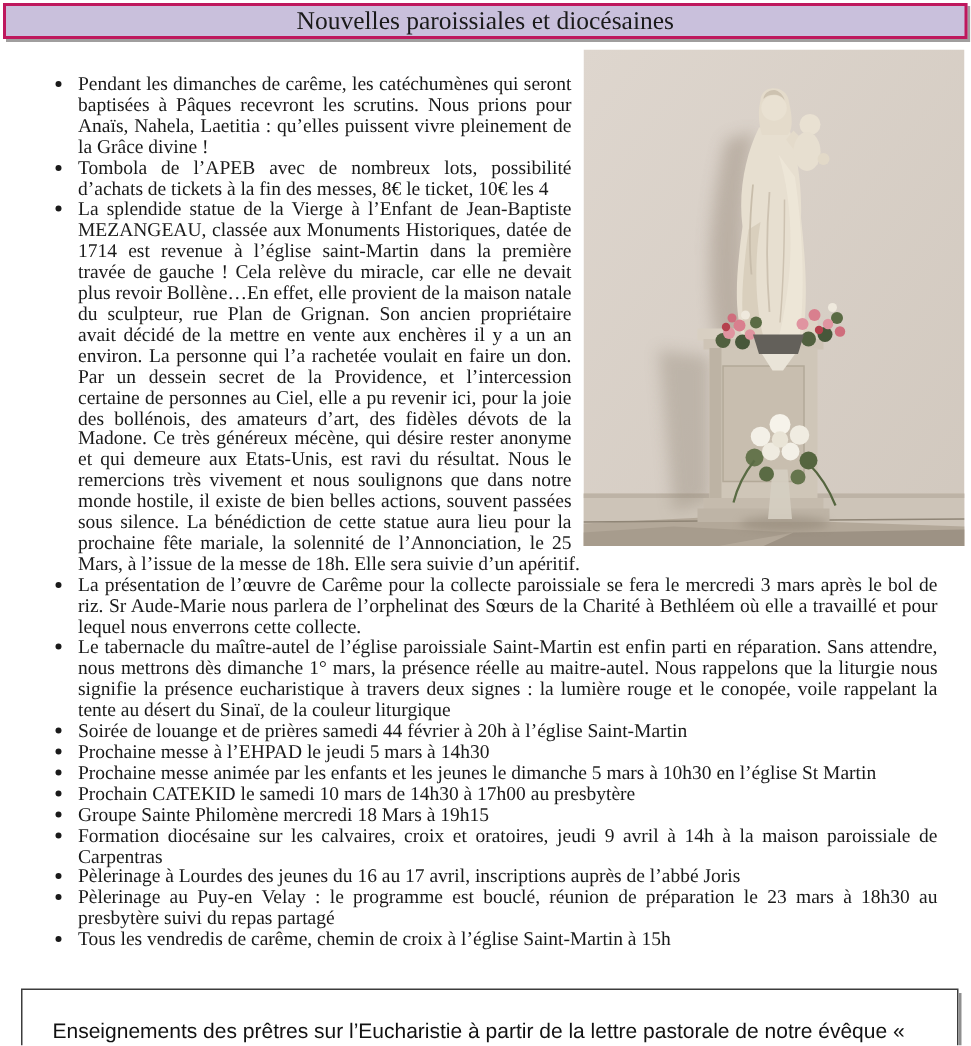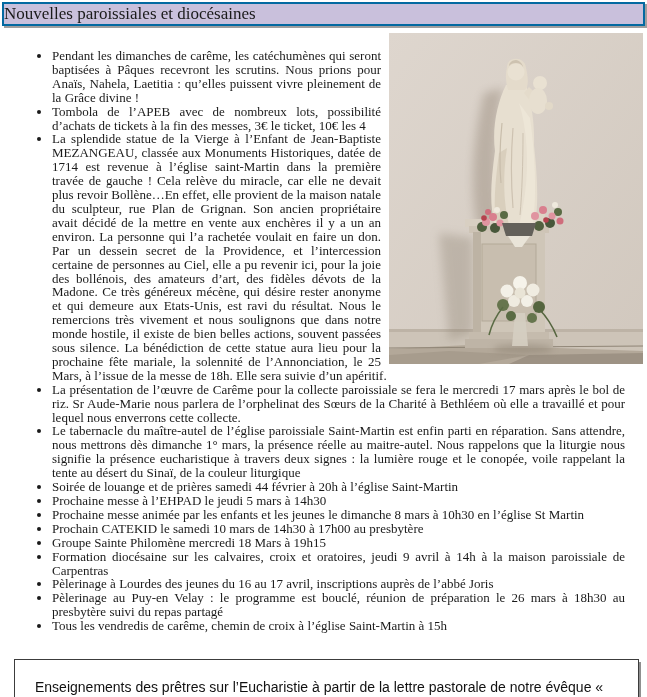--- a/index.html
+++ b/index.html
@@ -5,22 +5,23 @@
   html,body{margin:0;padding:0;background:#ffffff;}
   .page{
     position:relative;width:647px;height:697px;background:#ffffff;
     font-family:"Liberation Serif","DejaVu Serif",serif;color:#1a1a1a;
     overflow:hidden;
   }
   
   .banner{
     margin:2px 2px 5px 2px;
     background:#c9c0dc;
-    border:2px solid #0369a1;
+    border:2px solid #be185d;
     box-shadow:2px 2px 0 #a09e9e;
+    text-align:center;
     font-size:17px;
     line-height:19px;
     padding:0 0 1px 0;
   }
   
   .content{padding:2px 4px 0 8px;}
   .photo{
     float:right;
     width:254px;height:331px;
     margin:0 0 4px 8px;
@@ -149,32 +150,32 @@
           <circle cx="131" cy="250" r="7" fill="#f6f3ea"></circle>
         <circle cx="144" cy="257" r="6.5" fill="#f0ece1"></circle>
           <circle cx="125" cy="268" r="6" fill="#efebe0"></circle>
         <circle cx="138" cy="268" r="6" fill="#f3f0e7"></circle>
           <circle cx="131" cy="260" r="5.5" fill="#e9e4d6"></circle>
       </g>
     </svg>
 
     <ul class="news">
       <li>Pendant les dimanches de carême, les catéchumènes qui seront baptisées à Pâques recevront les scrutins. Nous prions pour Anaïs, Nahela, Laetitia : qu’elles puissent vivre pleinement de la Grâce divine !</li>
-      <li>Tombola de l’APEB avec de nombreux lots, possibilité d’achats de tickets à la fin des messes, 3€ le ticket, 10€ les 4</li>
+      <li>Tombola de l’APEB avec de nombreux lots, possibilité d’achats de tickets à la fin des messes, 8€ le ticket, 10€ les 4</li>
       <li>La splendide statue de la Vierge à l’Enfant de Jean-Baptiste MEZANGEAU, classée aux Monuments Historiques, datée de 1714 est revenue à l’église saint-Martin dans la première travée de gauche ! Cela relève du miracle, car elle ne devait plus revoir Bollène…En effet, elle provient de la maison natale du sculpteur, rue Plan de Grignan. Son ancien propriétaire avait décidé de la mettre en vente aux enchères il y a un an environ. La personne qui l’a rachetée voulait en faire un don. Par un dessein secret de la Providence, et l’intercession certaine de personnes au Ciel, elle a pu revenir ici, pour la joie des bollénois, des amateurs d’art, des fidèles dévots de la Madone. Ce très généreux mécène, qui désire rester anonyme et qui demeure aux Etats-Unis, est ravi du résultat. Nous le remercions très vivement et nous soulignons que dans notre monde hostile, il existe de bien belles actions, souvent passées sous silence. La bénédiction de cette statue aura lieu pour la prochaine fête mariale, la solennité de l’Annonciation, le 25 Mars, à l’issue de la messe de 18h. Elle sera suivie d’un apéritif.</li>
-      <li>La présentation de l’œuvre de Carême pour la collecte paroissiale se fera le mercredi 17 mars après le bol de riz. Sr Aude-Marie nous parlera de l’orphelinat des Sœurs de la Charité à Bethléem où elle a travaillé et pour lequel nous enverrons cette collecte.</li>
+      <li>La présentation de l’œuvre de Carême pour la collecte paroissiale se fera le mercredi 3 mars après le bol de riz. Sr Aude-Marie nous parlera de l’orphelinat des Sœurs de la Charité à Bethléem où elle a travaillé et pour lequel nous enverrons cette collecte.</li>
       <li>Le tabernacle du maître-autel de l’église paroissiale Saint-Martin est enfin parti en réparation. Sans attendre, nous mettrons dès dimanche 1° mars, la présence réelle au maitre-autel. Nous rappelons que la liturgie nous signifie la présence eucharistique à travers deux signes : la lumière rouge et le conopée, voile rappelant la tente au désert du Sinaï, de la couleur liturgique</li>
       <li>Soirée de louange et de prières samedi 44 février à 20h à l’église Saint-Martin</li>
       <li>Prochaine messe à l’EHPAD le jeudi 5 mars à 14h30</li>
-      <li>Prochaine messe animée par les enfants et les jeunes le dimanche 8 mars à 10h30 en l’église St Martin</li>
+      <li>Prochaine messe animée par les enfants et les jeunes le dimanche 5 mars à 10h30 en l’église St Martin</li>
       <li>Prochain CATEKID le samedi 10 mars de 14h30 à 17h00 au presbytère</li>
       <li>Groupe Sainte Philomène mercredi 18 Mars à 19h15</li>
       <li>Formation diocésaine sur les calvaires, croix et oratoires, jeudi 9 avril à 14h à la maison paroissiale de Carpentras</li>
       <li>Pèlerinage à Lourdes des jeunes du 16 au 17 avril, inscriptions auprès de l’abbé Joris</li>
-      <li>Pèlerinage au Puy-en Velay : le programme est bouclé, réunion de préparation le 26 mars à 18h30 au presbytère suivi du repas partagé</li>
+      <li>Pèlerinage au Puy-en Velay : le programme est bouclé, réunion de préparation le 23 mars à 18h30 au presbytère suivi du repas partagé</li>
       <li>Tous les vendredis de carême, chemin de croix à l’église Saint-Martin à 15h</li>
     </ul>
   </div>
 
   <div class="box">
     <p class="box-intro">Enseignements des prêtres sur l’Eucharistie à partir de la lettre pastorale de notre évêque « Pour que vous alliez et que vous portiez du fruit ». Il est bon se munir de la lettre pastorale disponible au secrétariat, Ces temps sont suivis pour ceux qui le souhaitent du bol de riz ou soupe partagé (chacun apporte ses couverts un plat de carême à partager)</p>
 
   </div>
 
 </div>

